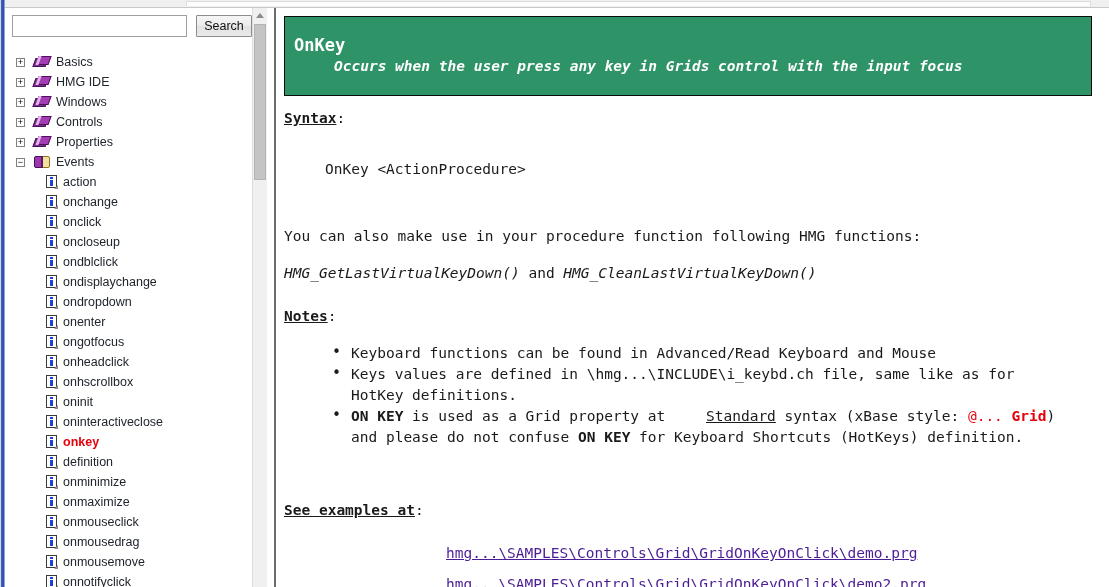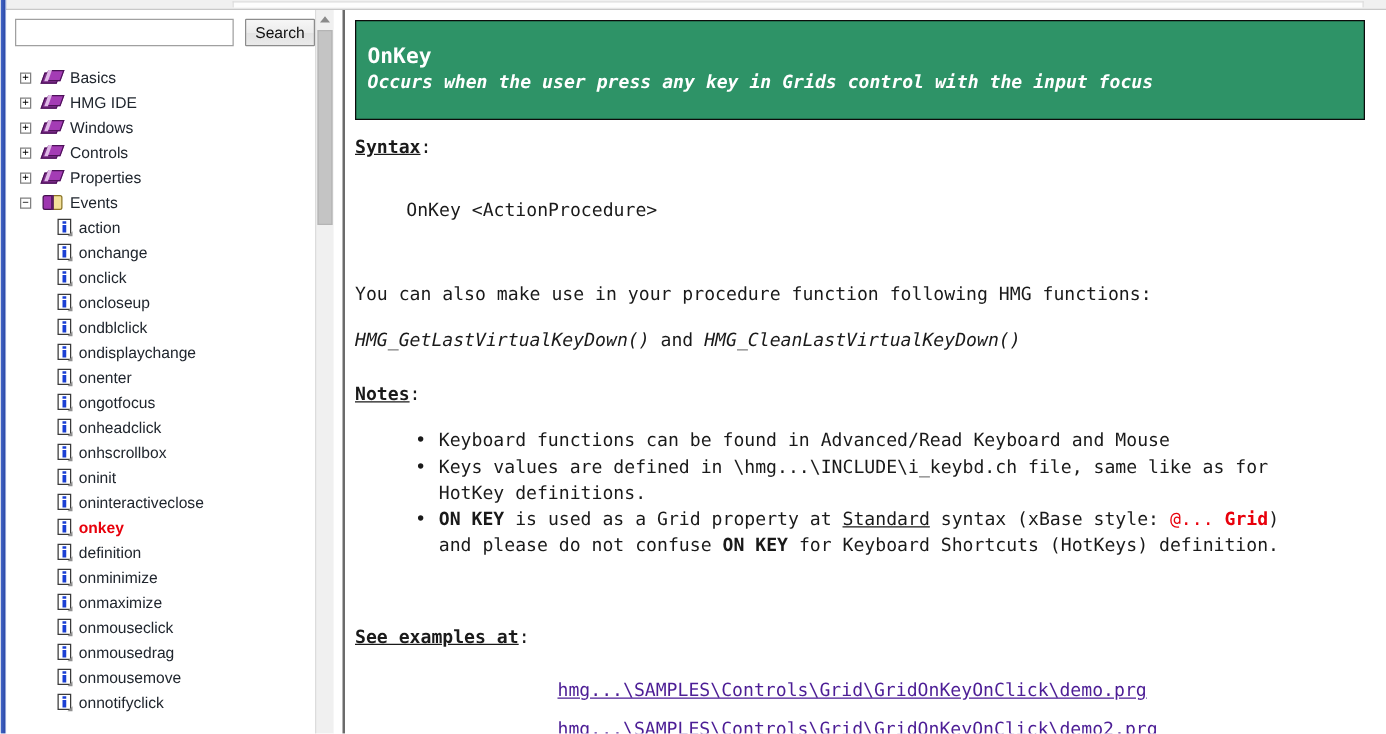--- a/index.html
+++ b/index.html
@@ -279,20 +279,21 @@
     letter-spacing: 0px;
   }
   .banner-sub {
     font-family: "DejaVu Sans Mono", monospace;
     font-style: italic;
     font-weight: bold;
     font-size: 14.5px;
     color: #ffffff;
     line-height: 22px;
     white-space: nowrap;
+    margin-left: 40px;
   }
 
   .doc {
     position: absolute;
     top: 100px; left: 8px;
     width: 820px;
     font-family: "DejaVu Sans Mono", monospace;
     font-size: 14.5px;
     color: #1a1a1a;
     line-height: 21px;
@@ -306,21 +307,21 @@
   .sp-30 { height: 30px; }
   .sp-22 { height: 22px; }
   .sp-16 { height: 16px; }
   .sp-10 { height: 10px; }
 
   .indent-5 { padding-left: 41px; }
 
   .italic { font-style: italic; }
   .bold { font-weight: bold; }
   .red { color: #e8000b; }
-  .ul { text-decoration: underline; }
+  .ul { text-decoration: underline; margin-left: 32px; }
 
   ul.notes {
     margin: 0;
     padding-left: 48px;
     list-style: none;
   }
   ul.notes li {
     position: relative;
     margin: 0 0 0 0;
     padding-left: 19px;
@@ -464,20 +465,29 @@
           <span class="node-label">ondblclick</span>
         </div>
         <div class="tree-node leaf">
           <div class="ico ico-doc">
             <div class="page"></div>
             <div class="i-dot"></div>
             <div class="i-stem"></div>
             <div class="fold"></div>
           </div>
           <span class="node-label">ondisplaychange</span>
+        </div>
+        <div class="tree-node leaf">
+          <div class="ico ico-doc">
+            <div class="page"></div>
+            <div class="i-dot"></div>
+            <div class="i-stem"></div>
+            <div class="fold"></div>
+          </div>
+          <span class="node-label">ondropdown</span>
         </div>
         <div class="tree-node leaf">
           <div class="ico ico-doc">
             <div class="page"></div>
             <div class="i-dot"></div>
             <div class="i-stem"></div>
             <div class="fold"></div>
           </div>
           <span class="node-label">onenter</span>
         </div>

